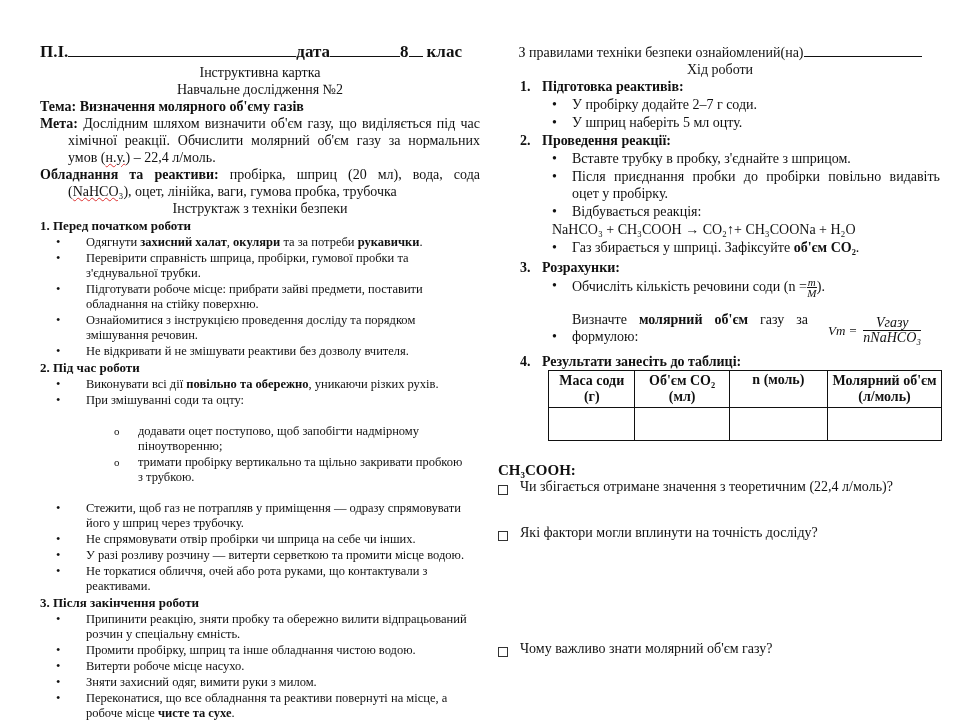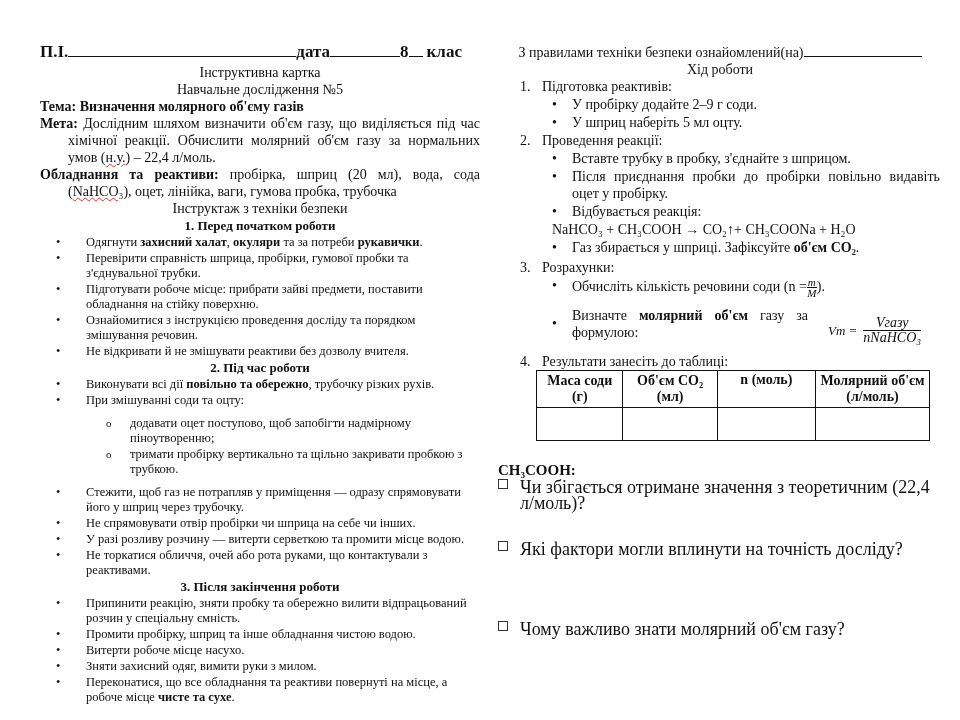--- a/index.html
+++ b/index.html
@@ -5,55 +5,55 @@
   html, body { margin:0; padding:0; background:#ffffff; }
   body { width:960px; height:720px; position:relative; overflow:hidden; font-family:"Liberation Serif", serif; color:#111; }
   .col { position:absolute; top:42px; }
   .left { left:40px; width:440px; }
   .right { left:500px; width:440px; }
   .hdr { font-weight:bold; font-size:17px; white-space:nowrap; line-height:20px; }
   .center { text-align:center; font-weight:normal; font-size:14px; line-height:17px; }
   .para { font-size:14px; line-height:17px; text-align:justify; }
   .para b { font-weight:bold; }
   .hang { padding-left:28px; text-indent:-28px; }
-  .sec { font-weight:bold; font-size:13px; line-height:16px; margin-top:1px; font-family:"Liberation Serif", serif;text-align:center; }
+  .sec { font-weight:bold; font-size:13px; line-height:16px; margin-top:1px; font-family:"Liberation Serif", serif; }
   ul.b1 { margin:0; padding:0 0 0 40px; list-style:none; }
   ul.b1 > li { position:relative; font-size:12.5px; line-height:15px; padding-left:6px; margin:1px 0; }
   ul.b1 > li::before { content:"•"; position:absolute; left:-24px; top:0; }
-  ul.b2 { margin:8px; padding:0 0 0 36px; list-style:none; }
+  ul.b2 { margin:16px; padding:0 0 0 36px; list-style:none; }
   ul.b2 > li { position:relative; font-size:12.5px; line-height:15px; margin:1px 0; }
   ul.b2 > li::before { content:"o"; position:absolute; left:-24px; font-size:11px; }
   .sq { text-decoration:underline wavy #d33; text-decoration-thickness:1px; }
   .blank { display:inline-block; border-bottom:1px solid #111; height:14px; vertical-align:baseline; }
-  .rsec { font-weight:normal; font-size:14px; line-height:17px; padding-left:20px; }
+  .rsec { font-weight:bold; font-size:14px; line-height:17px; padding-left:20px; }
   .rsec .num { display:inline-block; width:22px; }
   ul.rb { margin:0; padding:0 0 0 72px; list-style:none; }
   ul.rb > li { position:relative; font-size:14px; line-height:17px; margin:1px 0; text-align:justify; }
   ul.rb > li::before { content:"•"; position:absolute; left:-20px; }
   .eq { font-size:14px; line-height:17px; padding-left:52px; }
   .frac { display:inline-block; vertical-align:middle; text-align:center; font-style:italic; font-size:11px; line-height:10px; }
   .frac .top { display:block; border-bottom:1px solid #111; padding:0 1px; }
   .frac .bot { display:block; }
-  table.res { border-collapse:collapse; margin-left:36px; width:394px; font-size:14px; }
+  table.res { border-collapse:collapse; margin-left:48px; width:394px; font-size:14px; }
   table.res th, table.res td { border:1.5px solid #111; text-align:center; font-weight:bold; line-height:16px; }
   table.res th { height:34px; }
   table.res td { height:30px; }
   .concl-title { font-weight:bold; font-size:15px; margin-top:20px; line-height:18px; }
-  .q { font-size:18px; line-height:16px; display:flex; align-items:flex-start; }
+  .q { font-size:14px; line-height:16px; display:flex; align-items:flex-end; }
   .q .box { display:inline-block; width:8px; height:8px; border:1px solid #333; margin-right:12px; flex:none; }
 </style>
 </head>
 <body>
 
 <div class="col left">
   <div class="hdr">
     <span>П.І.</span><span class="blank" style="width:228px"></span><span>дата</span><span class="blank" style="width:70px"></span><span>8</span><span class="blank" style="width:14px"></span><span style="margin-left:4px">клас</span>
   </div>
   <div class="center" style="margin-top:2px">Інструктивна картка</div>
-  <div class="center">Навчальне дослідження №5</div>
+  <div class="center">Навчальне дослідження №2</div>
   <div class="para" style="font-weight:bold">
     <span>Тема:</span> <span>Визначення молярного об'єму газів</span>
   </div>
   <div class="para hang">
     <b>Мета:</b> <span>Дослідним шляхом визначити об'єм газу, що виділяється під час хімічної реакції. Обчислити молярний об'єм газу за нормальних умов (</span><span class="sq">н.у.</span><span>) – 22,4 л/моль.</span>
   </div>
   <div class="para hang">
     <b>Обладнання та реактиви:</b> <span>пробірка, шприц (20 мл), вода, сода (</span><span class="sq">NaHCO₃</span><span>), оцет, лінійка, ваги, гумова пробка, трубочка</span>
   </div>
   <div class="center">Інструктаж з техніки безпеки</div>
@@ -61,21 +61,21 @@
       <div class="sec">1. Перед початком роботи</div>
       <ul class="b1">
         <li><span>Одягнути </span><b>захисний халат</b><span>, </span><b>окуляри</b><span> та за потреби </span><b>рукавички</b><span>.</span></li>
         <li><span>Перевірити справність шприца, пробірки, гумової пробки та з'єднувальної трубки.</span></li>
         <li><span>Підготувати робоче місце: прибрати зайві предмети, поставити обладнання на стійку поверхню.</span></li>
         <li><span>Ознайомитися з інструкцією проведення досліду та порядком змішування речовин.</span></li>
         <li><span>Не відкривати й не змішувати реактиви без дозволу вчителя.</span></li>
       </ul>
       <div class="sec">2. Під час роботи</div>
       <ul class="b1">
-        <li><span>Виконувати всі дії </span><b>повільно та обережно</b><span>, трубочку різких рухів.</span></li>
+        <li><span>Виконувати всі дії </span><b>повільно та обережно</b><span>, уникаючи різких рухів.</span></li>
         <li><span>При змішуванні соди та оцту:</span><ul class="b2">
             <li>додавати оцет поступово, щоб запобігти надмірному піноутворенню;</li>
             <li>тримати пробірку вертикально та щільно закривати пробкою з трубкою.</li>
           </ul></li>
         <li><span>Стежити, щоб газ не потрапляв у приміщення — одразу спрямовувати його у шприц через трубочку.</span></li>
         <li><span>Не спрямовувати отвір пробірки чи шприца на себе чи інших.</span></li>
         <li><span>У разі розливу розчину — витерти серветкою та промити місце водою.</span></li>
         <li><span>Не торкатися обличчя, очей або рота руками, що контактували з реактивами.</span></li>
       </ul>
       <div class="sec">3. Після закінчення роботи</div>
@@ -90,39 +90,39 @@
 </div>
 
 <div class="col right">
   <div class="center" style="font-size:14px; white-space:nowrap">
     <span>З правилами техніки безпеки ознайомлений(на)</span><span class="blank" style="width:118px"></span>
   </div>
   <div class="center">Хід роботи</div>
 
   <div class="rsec"><span class="num">1.</span><span>Підготовка реактивів:</span></div>
   <ul class="rb">
-    <li>У пробірку додайте 2–9 г соди.</li>
+    <li>У пробірку додайте 2–7 г соди.</li>
     <li>У шприц наберіть 5 мл оцту.</li>
   </ul>
 
   <div class="rsec"><span class="num">2.</span><span>Проведення реакції:</span></div>
   <ul class="rb">
     <li>Вставте трубку в пробку, з'єднайте з шприцом.</li>
     <li>Після приєднання пробки до пробірки повільно видавіть оцет у пробірку.</li>
     <li>Відбувається реакція:</li>
   </ul>
   <div class="eq">NaHCO₃ + CH₃COOH → CO₂↑+ CH₃COONa + H₂O</div>
   <ul class="rb">
     <li><span>Газ збирається у шприці. Зафіксуйте </span><b>об'єм CO₂</b><span>.</span></li>
   </ul>
 
   <div class="rsec" style="margin-top:3px"><span class="num">3.</span><span>Розрахунки:</span></div>
   <ul class="rb">
     <li><span>Обчисліть кількість речовини соди (n =</span><span class="frac"><span class="top">m</span><span class="bot">M</span></span><span>).</span></li>
-    <li style="display:flex; align-items:center; margin-top:4px">
+    <li style="display:flex; align-items:flex-end; margin-top:4px">
       <span style="width:236px; text-align:justify; display:inline-block"><span>Визначте </span><b>молярний об'єм</b><span> газу за формулою:</span></span>
       <span style="margin-left:20px; font-style:italic; display:inline-flex; align-items:center; margin-top:14px">
         <span style="font-size:13px; margin-right:6px">Vm =</span>
         <span class="frac" style="font-size:14px; line-height:14px">
             <span class="top">Vгазу</span>
             <span class="bot">nNaHCO₃</span>
           </span>
       </span>
     </li>
   </ul>
@@ -150,18 +150,18 @@
   <div style="margin-left:-2px">
     <div class="concl-title">CH₃COOH:</div>
     <div class="q">
         <span class="box"></span>
         <span>Чи збігається отримане значення з теоретичним (22,4 л/моль)?</span>
       </div>
     <div class="q" style="margin-top:30px">
         <span class="box"></span>
         <span>Які фактори могли вплинути на точність досліду?</span>
       </div>
-    <div class="q" style="margin-top:64px">
+    <div class="q" style="margin-top:100px">
         <span class="box"></span>
         <span>Чому важливо знати молярний об'єм газу?</span>
       </div>
   </div>
 </div>
 
 </body></html>

